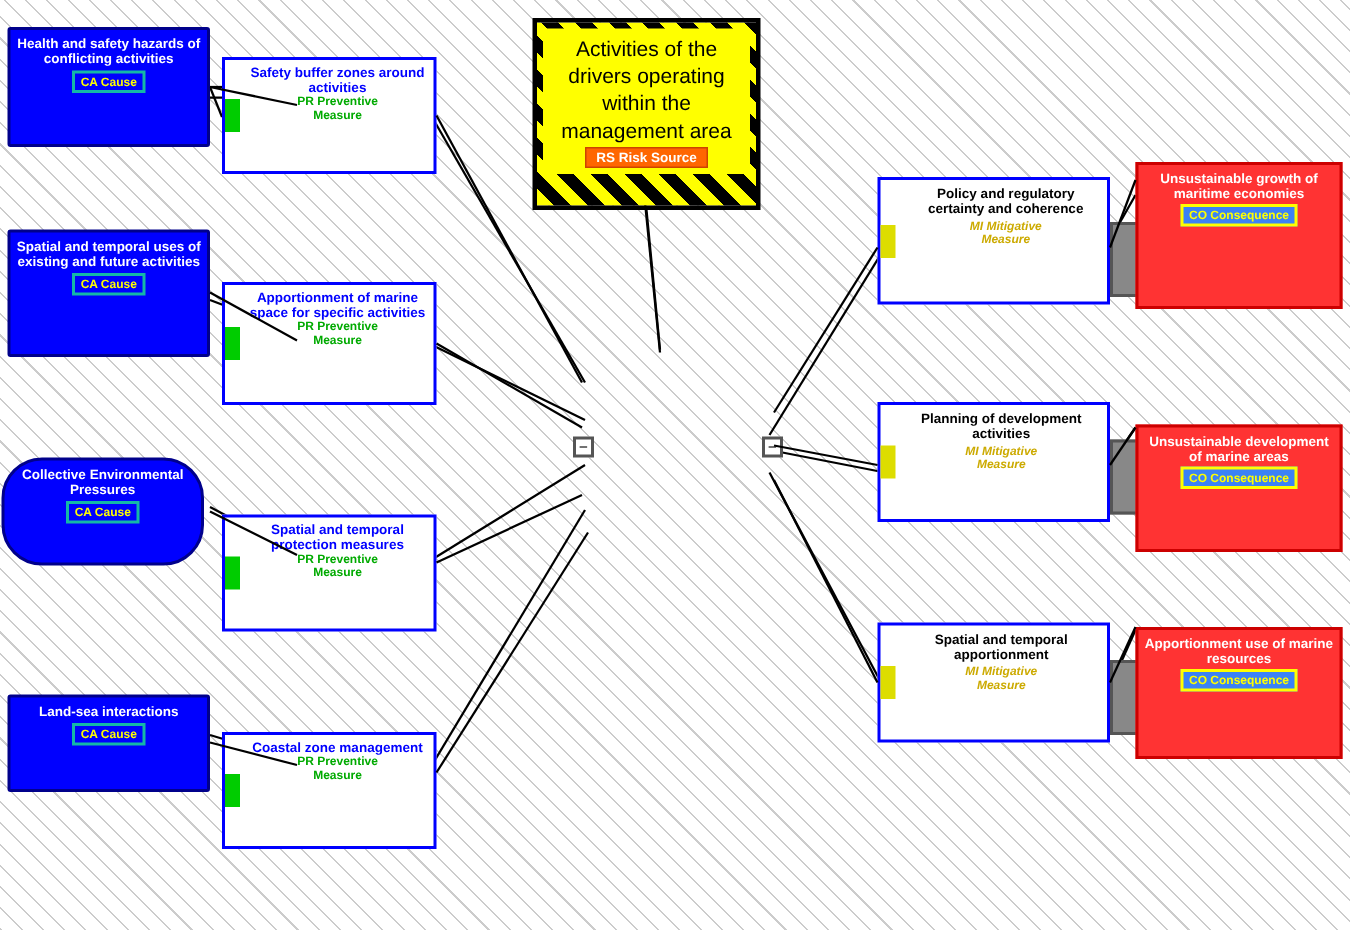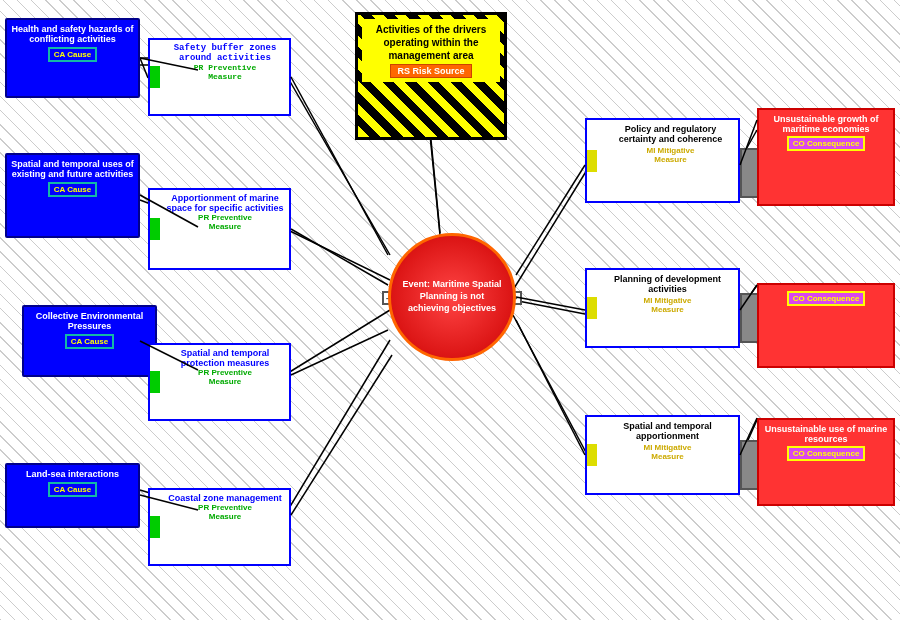--- a/index.html
+++ b/index.html
@@ -123,36 +123,37 @@
       font-size: 9px;
       font-weight: bold;
       padding: 4px;
     }
     .box-mitigative .mi-badge {
       color: #ccaa00;
       font-weight: bold;
       font-size: 8px;
       display: block;
       margin-top: 2px;
+      font-style: italic;
     }
 
     
     .box-red {
       position: absolute;
       background: #ff3333;
       border: 2px solid #cc0000;
       color: white;
       text-align: center;
       font-size: 9px;
       font-weight: bold;
       padding: 4px;
       margin-top: 40px;
     }
     .box-red .co-badge {
-      background: #d946ef;
+      background: #3b82f6;
       border: 2px solid yellow;
       color: yellow;
       font-size: 8px;
       font-weight: bold;
       padding: 1px 4px;
       display: inline-block;
       margin-top: 2px;
     }
 
     
@@ -246,36 +247,36 @@
   <div class="box-blue" style="left:5px; top:18px; width:135px; height:80px;">
     <div>Health and safety hazards of conflicting activities</div>
     <div class="badge">CA Cause</div>
   </div>
 
   <div class="box-blue" style="left:5px; top:153px; width:135px; height:85px;">
     <div>Spatial and temporal uses of existing and future activities</div>
     <div class="badge">CA Cause</div>
   </div>
 
-  <div class="box-blue" style="left:22px; top:305px; width:135px; height:72px;">
+  <div class="box-blue" style="left:1px; top:305px; width:135px; height:72px;border-radius:27px;">
     <div>Collective Environmental Pressures</div>
     <div class="badge">CA Cause</div>
   </div>
 
   <div class="box-blue" style="left:5px; top:463px; width:135px; height:65px;">
     <div>Land-sea interactions</div>
     <div class="badge">CA Cause</div>
   </div>
 
   <div class="box-gray" style="left:198px; top:50px; width:20px; height:50px;"></div>
   <div class="box-gray" style="left:198px; top:200px; width:20px; height:55px;"></div>
   <div class="box-gray" style="left:198px; top:350px; width:20px; height:50px;"></div>
   <div class="box-gray" style="left:198px; top:490px; width:20px; height:50px;"></div>
 
-  <div class="box-measure" style="left:148px; top:38px; width:143px; height:78px; padding-left:14px;font-family:Liberation Mono, monospace;">
+  <div class="box-measure" style="left:148px; top:38px; width:143px; height:78px; padding-left:14px;">
     <span class="green-bar"></span>
     <div>Safety buffer zones around activities</div>
     <div class="measure-label-pr">PR Preventive<br>Measure</div>
   </div>
 
   <div class="box-measure" style="left:148px; top:188px; width:143px; height:82px; padding-left:14px;">
     <span class="green-bar"></span>
     <div>Apportionment of marine space for specific activities</div>
     <div class="measure-label-pr">PR Preventive<br>Measure</div>
   </div>
@@ -287,31 +288,28 @@
   </div>
 
   <div class="box-measure" style="left:148px; top:488px; width:143px; height:78px; padding-left:14px;">
     <span class="green-bar"></span>
     <div>Coastal zone management</div>
     <div class="measure-label-pr">PR Preventive<br>Measure</div>
   </div>
 
   <div class="box-hazard" style="left:355px; top:12px; width:152px; height:128px;">
     <div class="box-hazard-inner">
-      <div style="font-size:10px; font-weight:bold; color:#000; line-height:1.3;">Activities of the drivers operating within the management area</div>
+      <div style="font-size:14px; font-weight:normal; color:#000; line-height:1.3;">Activities of the drivers operating within the management area</div>
       <div class="rs-badge">RS Risk Source</div>
     </div>
   </div>
 
   <div class="minus-box" style="left:382px; top:291px;">−</div>
   <div class="minus-box" style="left:508px; top:291px;">−</div>
 
-  <div class="box-event" style="left:388px; top:233px; width:128px; height:128px;">
-    <div style="line-height:1.3;">Event: Maritime Spatial Planning is not achieving objectives</div>
-  </div>
 
   <div class="box-gray" style="left:740px; top:148px; width:20px; height:50px;"></div>
   <div class="box-gray" style="left:740px; top:293px; width:20px; height:50px;"></div>
   <div class="box-gray" style="left:740px; top:440px; width:20px; height:50px;"></div>
 
   <div class="box-mitigative" style="left:585px; top:118px; width:155px; height:85px; padding-left:20px; position:absolute;">
     <span class="yellow-bar"></span>
     <div>Policy and regulatory certainty and coherence</div>
     <span class="mi-badge">MI Mitigative<br>Measure</span>
   </div>
@@ -327,25 +325,26 @@
     <div>Spatial and temporal apportionment</div>
     <span class="mi-badge">MI Mitigative<br>Measure</span>
   </div>
 
   <div class="box-red" style="left:757px; top:68px; width:138px; height:98px;">
     <div>Unsustainable growth of maritime economies</div>
     <div class="co-badge">CO Consequence</div>
   </div>
 
   <div class="box-red" style="left:757px; top:243px; width:138px; height:85px;">
+    <div>Unsustainable development of marine areas</div>
     <div class="co-badge">CO Consequence</div>
   </div>
 
   <div class="box-red" style="left:757px; top:378px; width:138px; height:88px;">
-    <div>Unsustainable use of marine resources</div>
+    <div>Apportionment use of marine resources</div>
     <div class="co-badge">CO Consequence</div>
   </div>
 
   <svg class="lines">
 
     <line x1="140" y1="58" x2="198" y2="70"></line>
 
     <line x1="140" y1="195" x2="198" y2="227"></line>
 
     <line x1="140" y1="341" x2="198" y2="370"></line>

